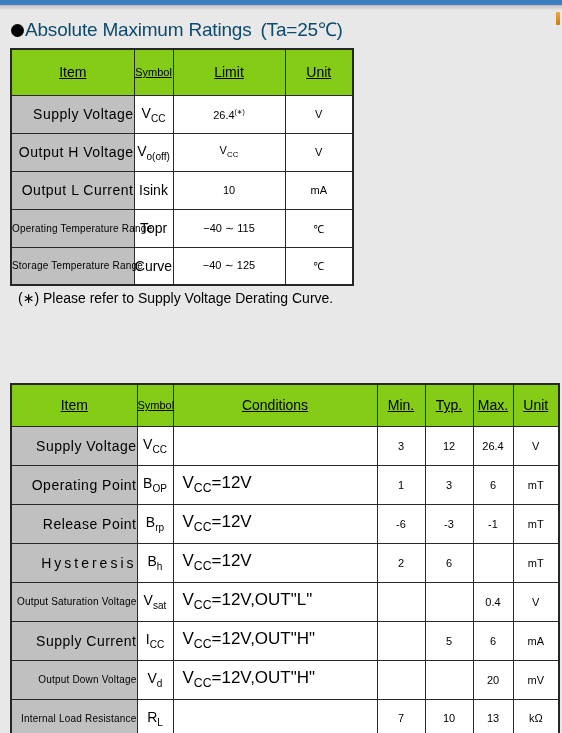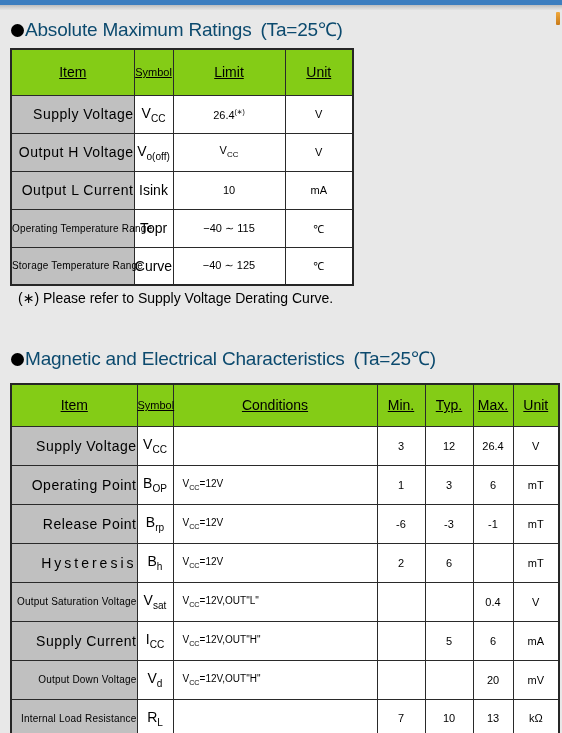--- a/index.html
+++ b/index.html
@@ -96,21 +96,21 @@
     font-size: 14px;
     white-space: nowrap;
   }
   td.val-cell {
     background: #fff;
     font-size: 11px;
     white-space: nowrap;
   }
   td.cond-cell {
     background: #fff;
-    font-size: 10px;
+    font-size: 17px;
     text-align: left;
     padding-left: 9px;
     white-space: nowrap;
   }
   sub { font-size: 0.72em; }
   sup { font-size: 0.62em; }
 
   
   #table-amr { top: 38px; left: 10px; width: 342px; }
   #table-amr col.c-item { width: 123px; }
@@ -202,23 +202,20 @@
         <td class="item-cell small">Storage Temperature Range</td>
         <td class="sym-cell">Curve</td>
         <td class="val-cell">−40 ∼ 125</td>
         <td class="val-cell">℃</td>
       </tr>
     </tbody>
   </table>
 
   <div id="footnote">(∗) Please refer to Supply Voltage Derating Curve.</div>
 
-  <div class="section-heading" id="heading-2">
-    <span class="bullet-dot"></span><span>Magnetic and Electrical Characteristics</span><span class="heading-ta">(Ta=25℃)</span>
-  </div>
 
   <table class="dtable" id="table-mec">
     <colgroup>
       <col class="c-item">
         <col class="c-sym">
         <col class="c-cond">
       <col class="c-min">
         <col class="c-typ">
         <col class="c-max">
         <col class="c-unit">

